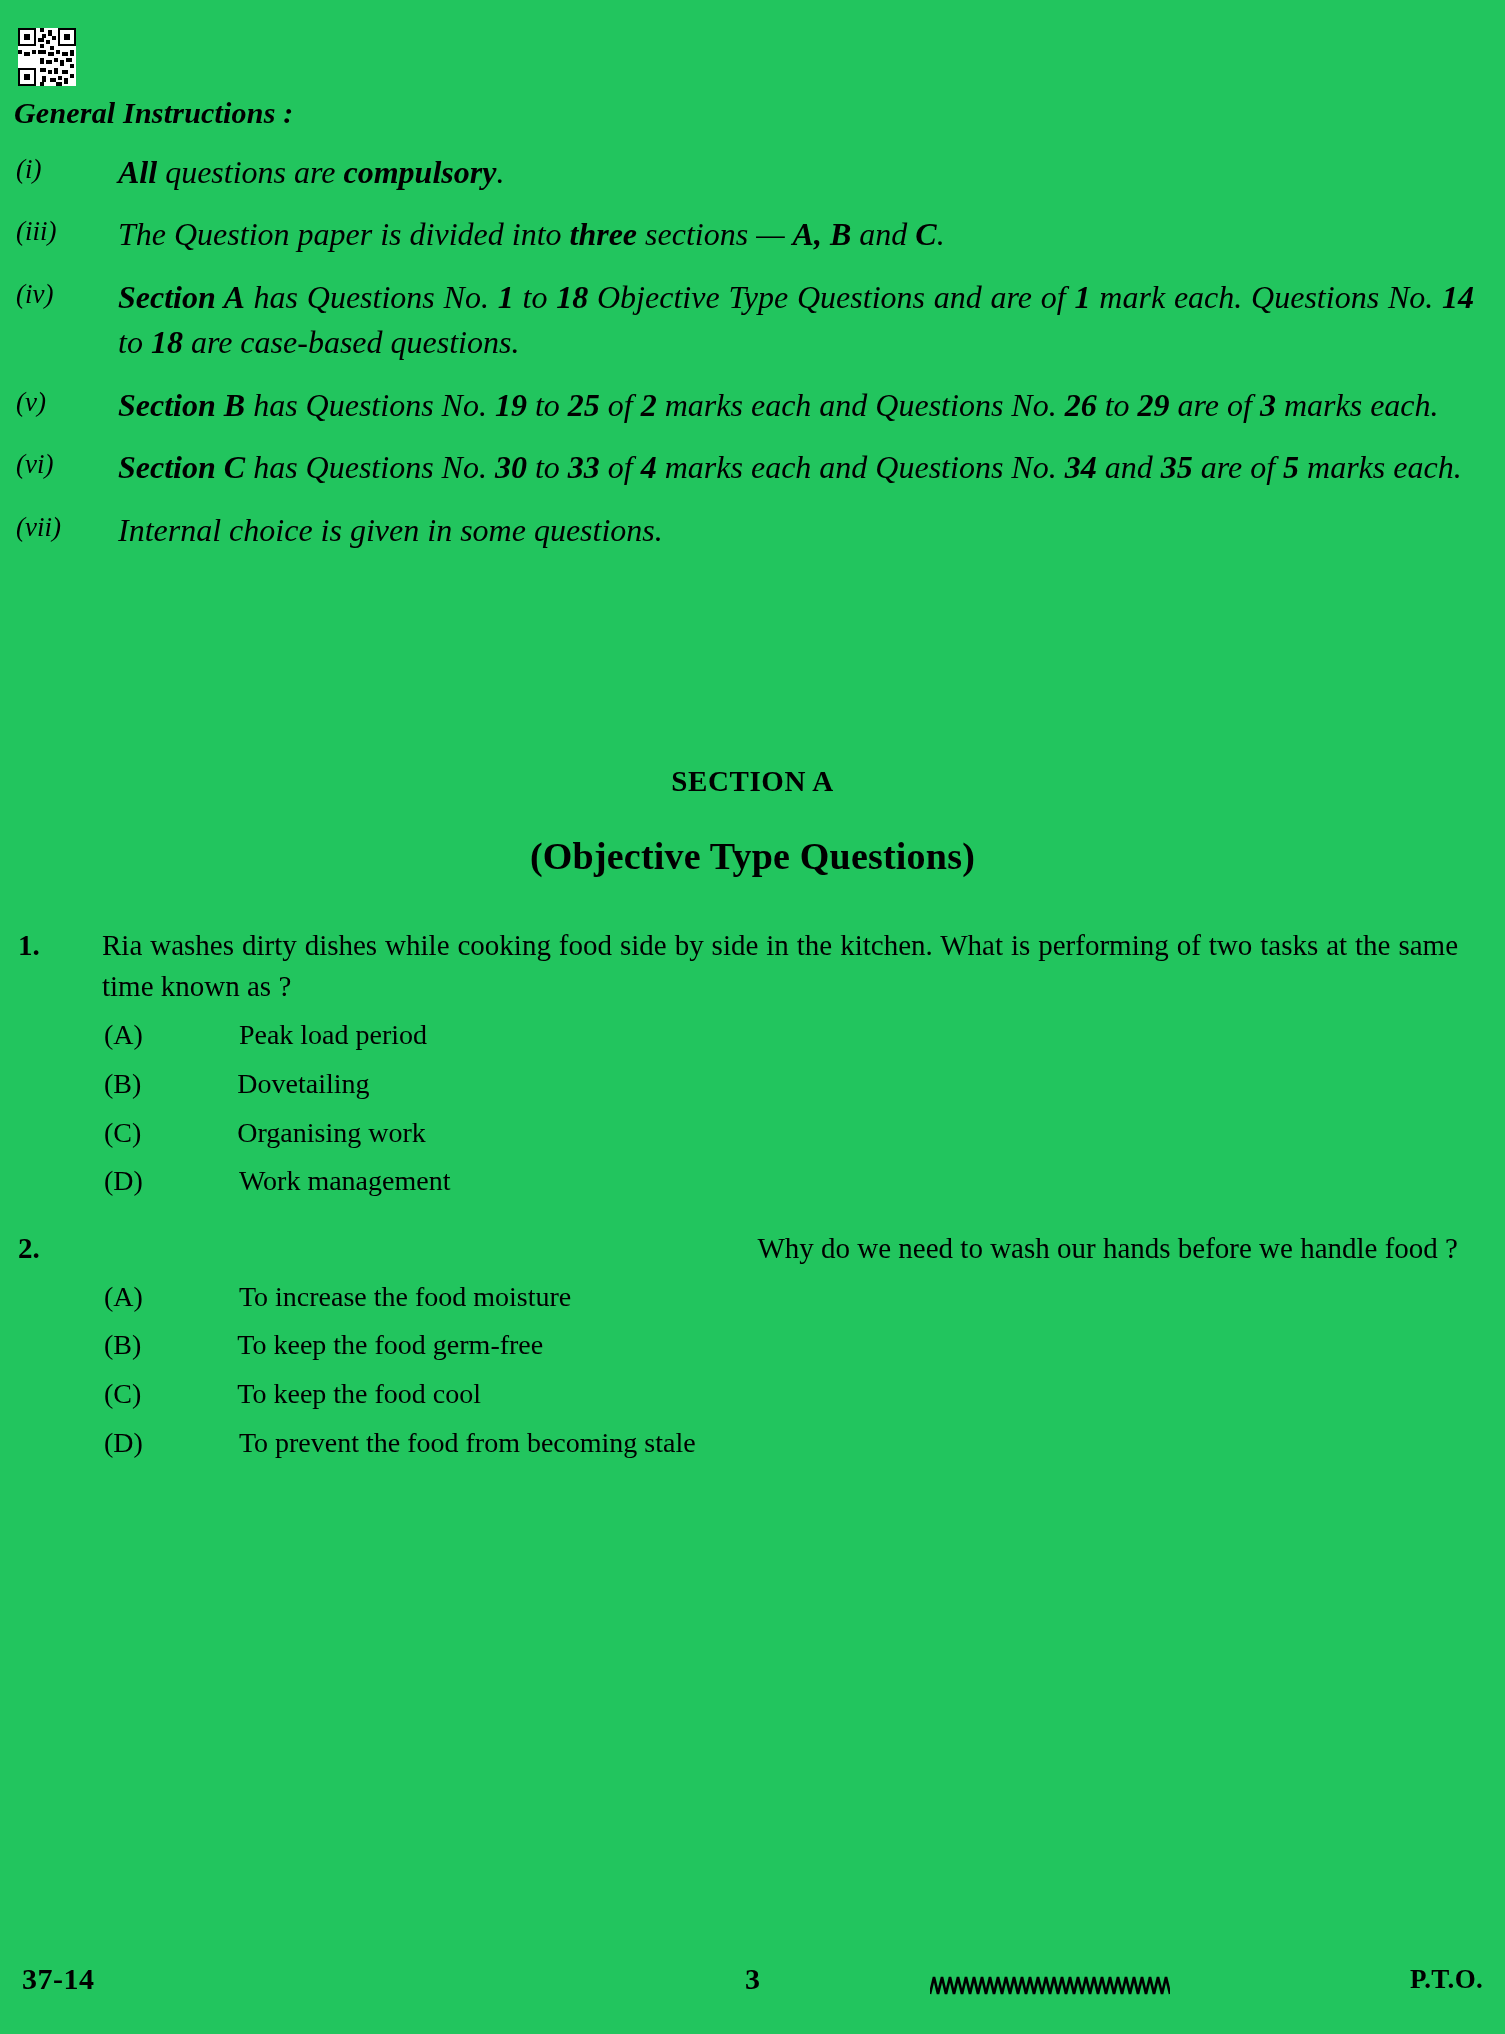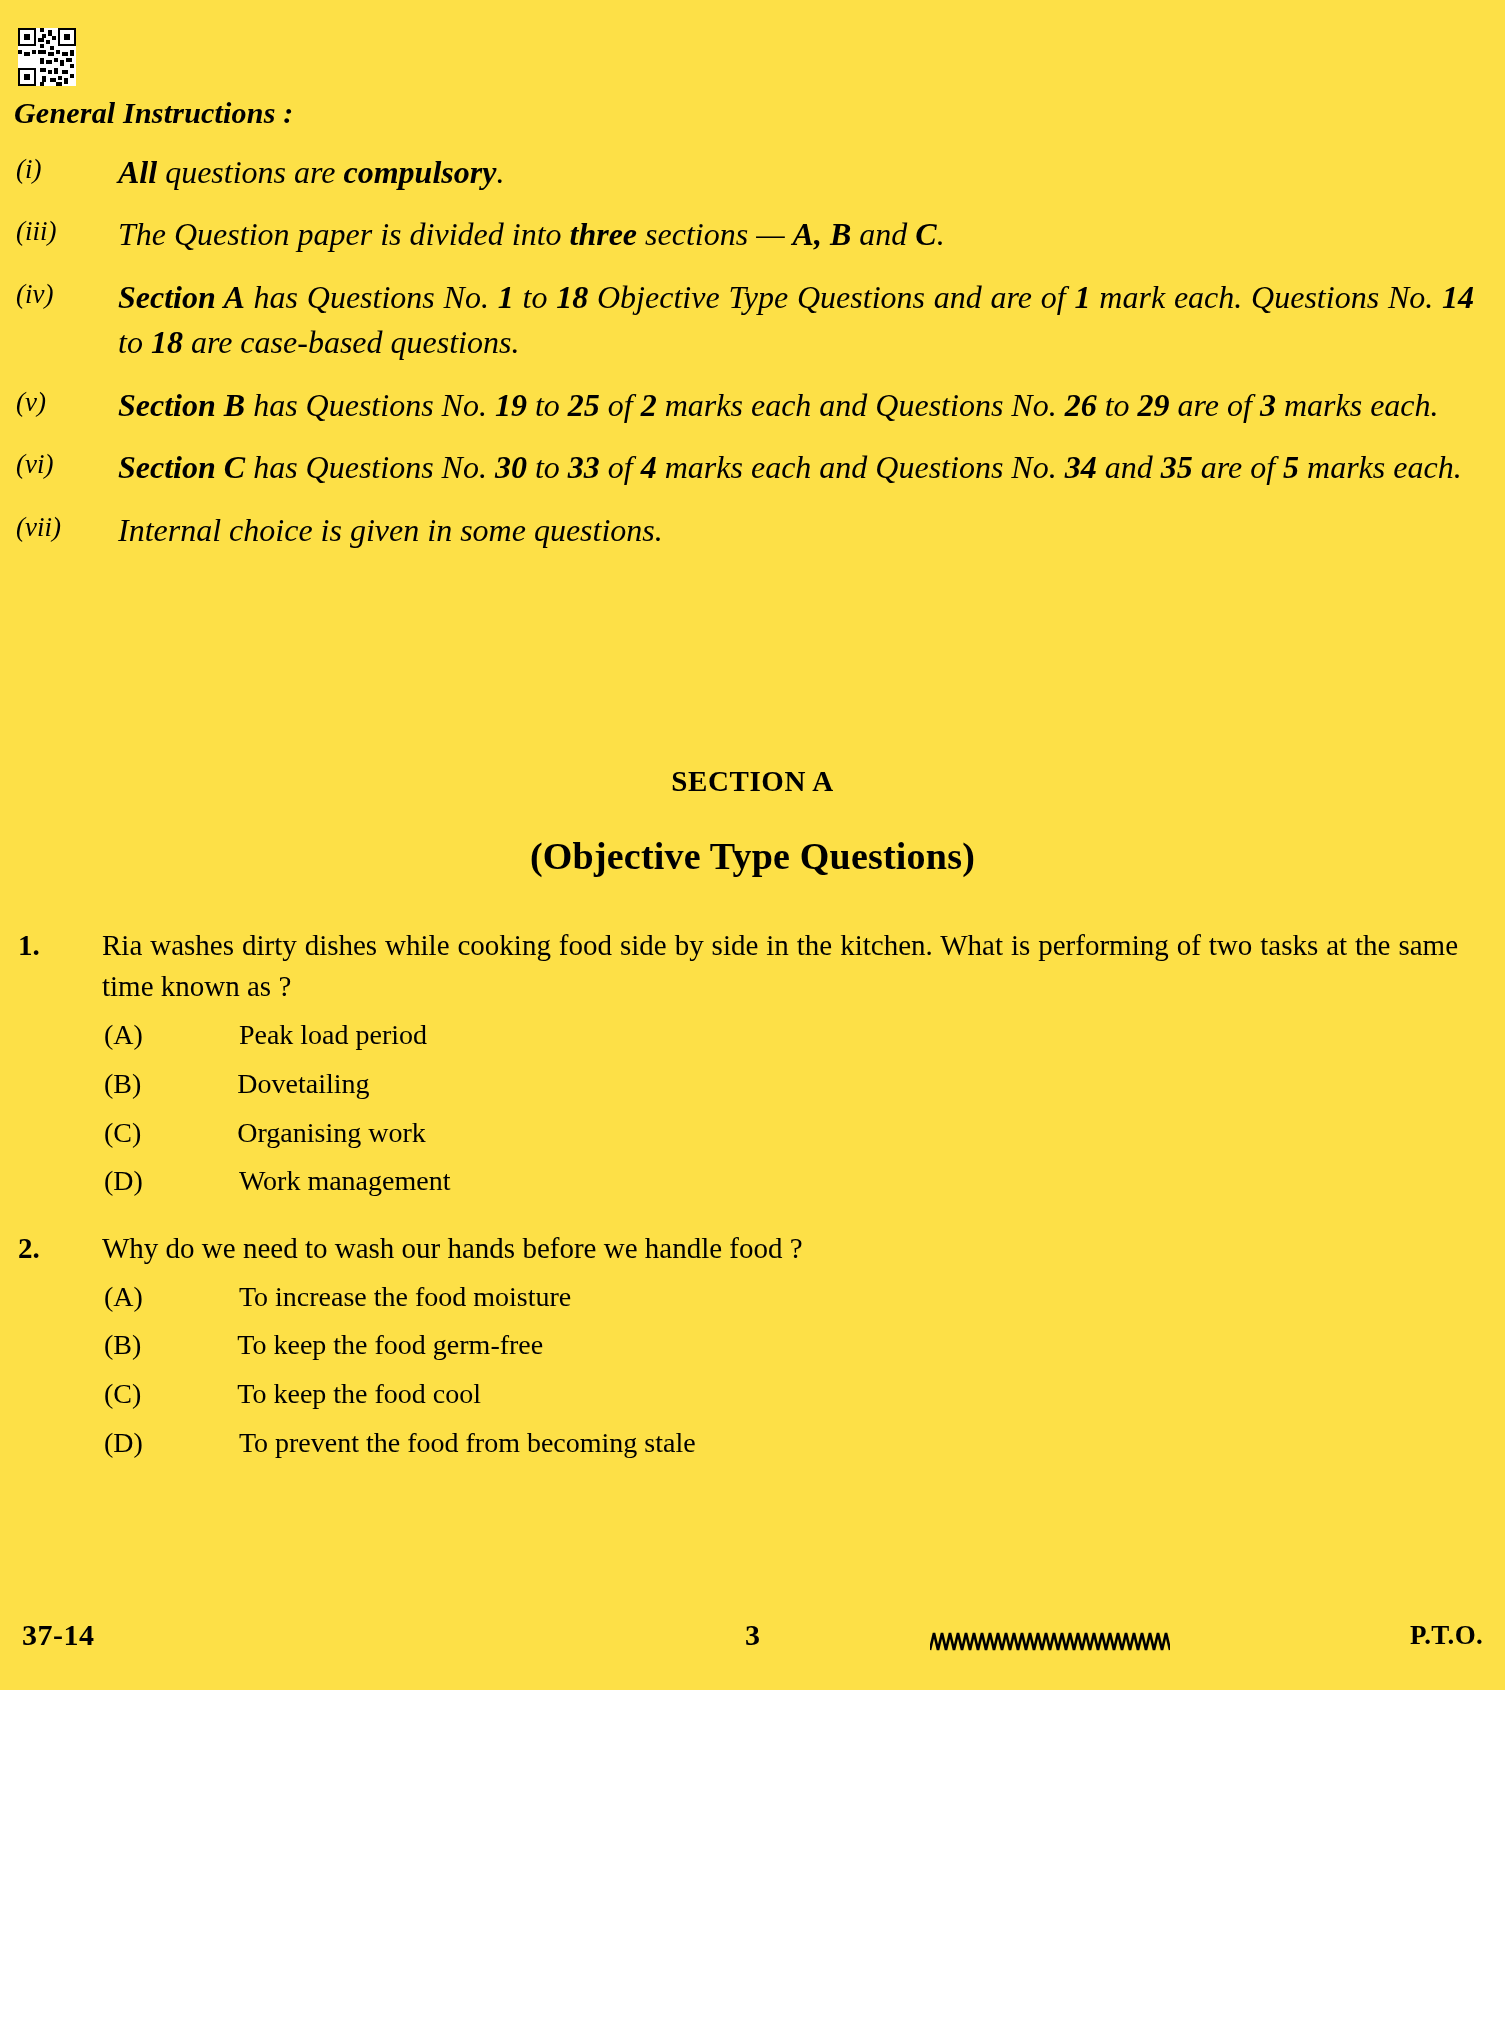--- a/index.html
+++ b/index.html
@@ -3,22 +3,22 @@
 <meta charset="utf-8">
 <style>
   html, body {
     margin: 0;
     padding: 0;
     background: #ffffff;
   }
   .page {
     position: relative;
     width: 1505px;
-    height: 1690px;
-    background: #fde047;
+    height: 2034px;
+    background: #22c55e;
     margin: 0 auto;
     box-sizing: border-box;
     padding: 11px;
     overflow: hidden;
     color: #000000;
     font-family: "Liberation Serif", "DejaVu Serif", serif;
   }
 
   
   .qr-wrap {
@@ -108,21 +108,21 @@
     padding-left: 4px;
     box-sizing: border-box;
   }
   .q-text {
     flex: 1 1 auto;
     font-size: 29px;
     line-height: 1.42;
     text-align: justify;
     padding-right: 28px;
   }
-  .q-text.nojustify { text-align: left; }
+  .q-text.nojustify { text-align: right; }
 
   .opts { margin-top: 8px; }
   .opt-row {
     display: flex;
     align-items: flex-start;
     margin-top: 8px;
   }
   .opt-key {
     flex: 0 0 88px;
     font-size: 28px;

